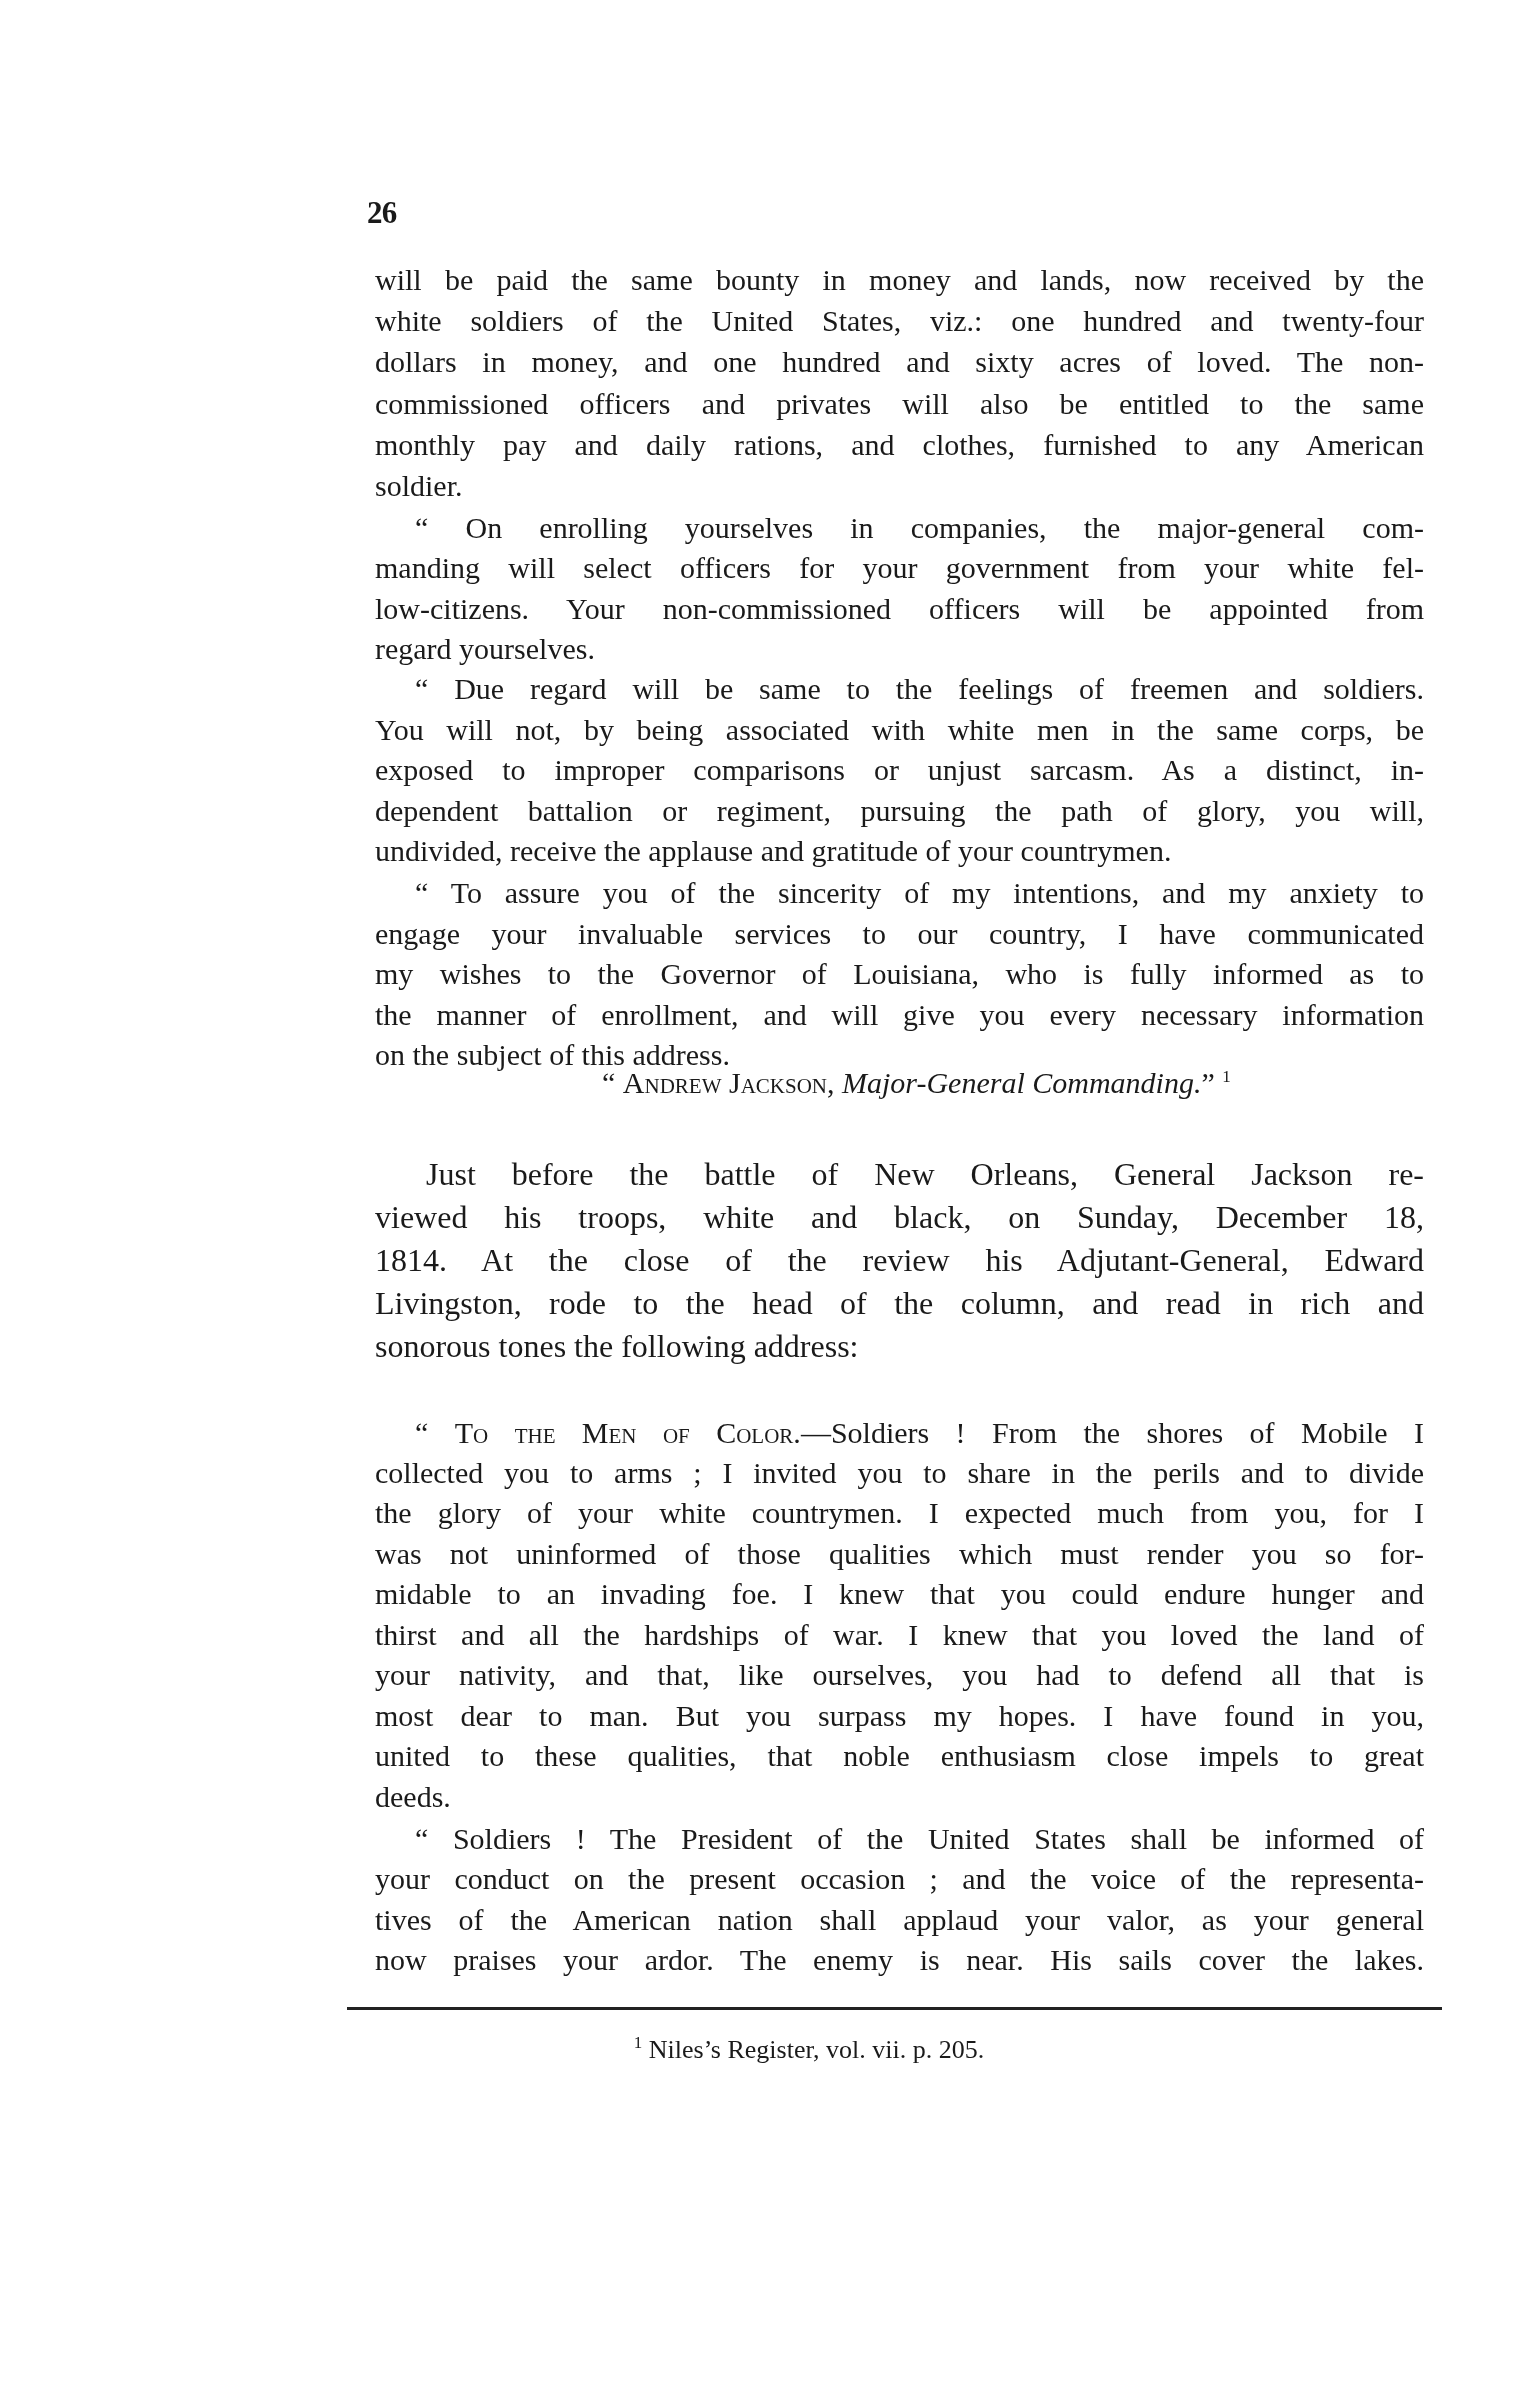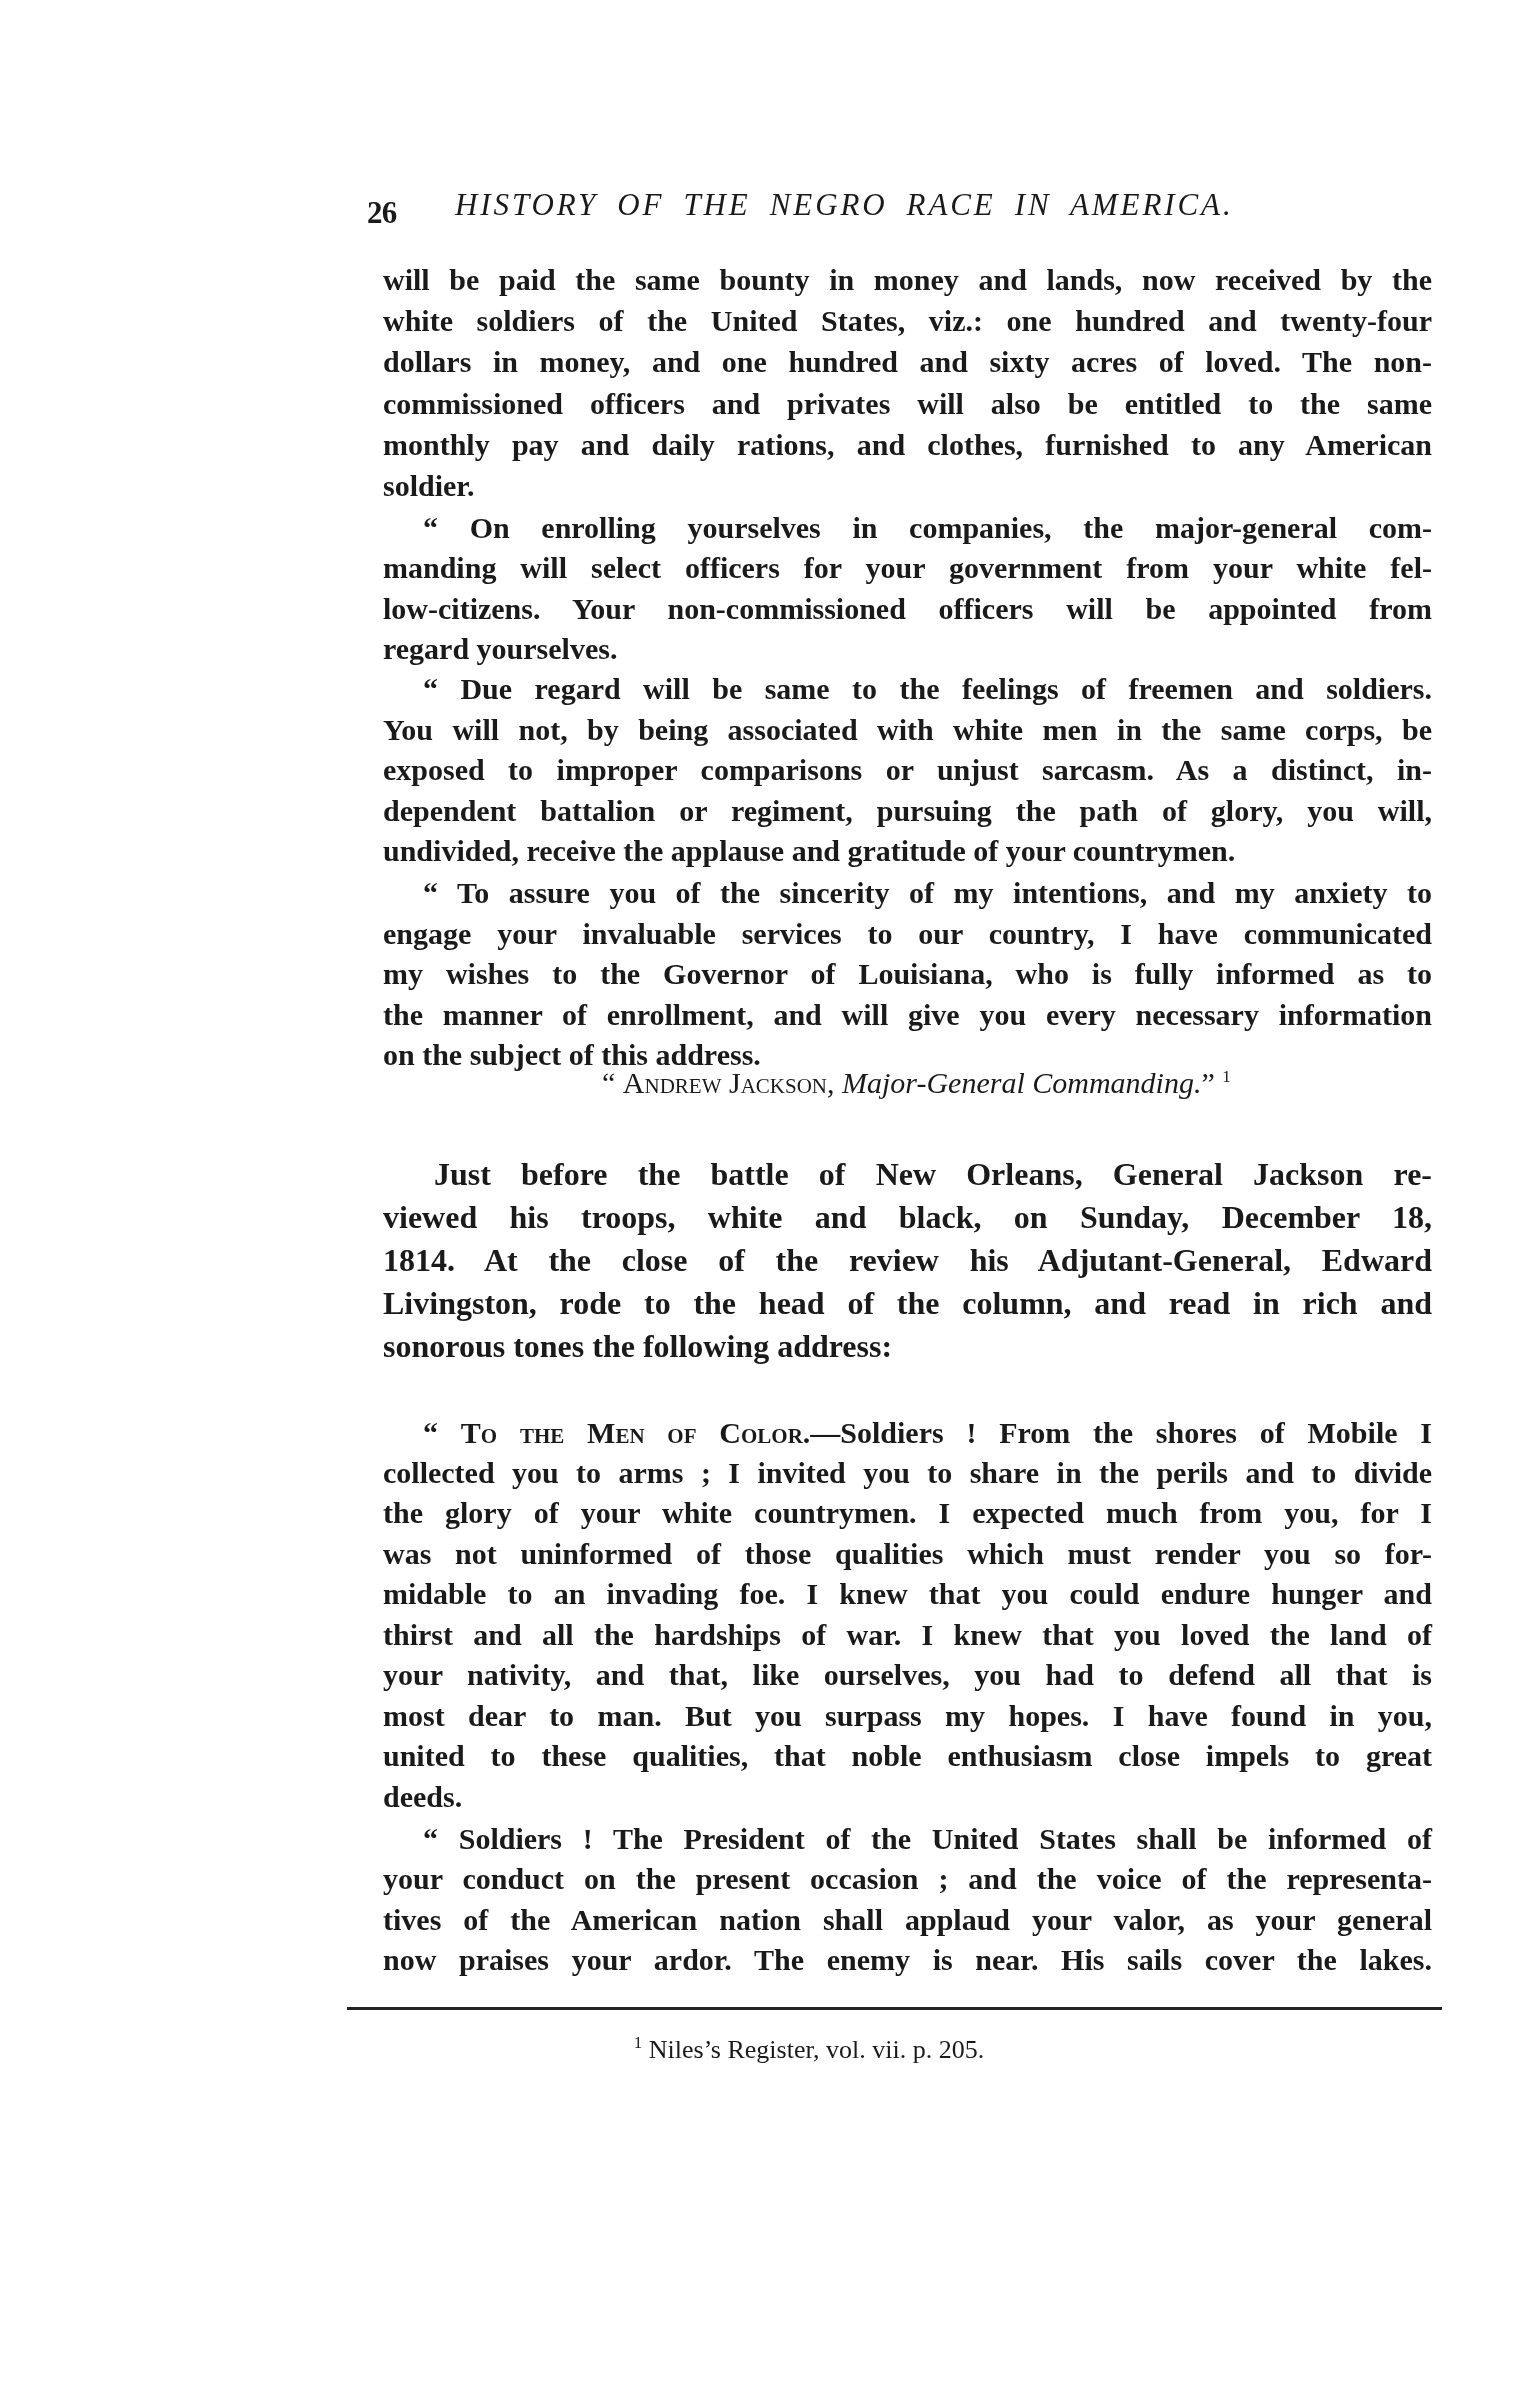--- a/index.html
+++ b/index.html
@@ -3,41 +3,40 @@
 <meta charset="utf-8">
 <style>
   html, body { margin: 0; padding: 0; background: #ffffff; }
   body { width: 1517px; height: 2401px; position: relative; overflow: hidden; color: #1a1a1a;
          font-family: "Liberation Serif", "DejaVu Serif", serif; }
   .page { position: absolute; left: 0; top: 0; width: 1517px; height: 2401px; }
   .header { position: absolute; left: 367px; top: 187px; width: 1070px; height: 42px; white-space: nowrap; }
   .page-num { position: absolute; left: 0; top: 8px; font-size: 31px; font-weight: bold; letter-spacing: -0.8px; }
   .running-title { position: absolute; left: 88px; top: 0; font-size: 31px; font-style: italic; letter-spacing: 2.9px; word-spacing: 8.4px; }
   .block { position: absolute; left: 375px; width: 1049px; }
-  .line { position: absolute; left: 8px; width: 1049px; white-space: nowrap; text-align: justify; text-align-last: justify; font-weight: bold; }
+  .line { position: absolute; left: 0; width: 1049px; white-space: nowrap; text-align: justify; text-align-last: justify; }
   .line.last { text-align-last: left; }
   .q .line { font-size: 30px; }
   .main .line { font-size: 32px; }
   .indent { padding-left: 40px; box-sizing: border-box; }
   .indent-big { padding-left: 51px; box-sizing: border-box; }
   .sc { font-variant: small-caps; }
   .it { font-style: italic; }
   .sig { position: absolute; left: 602px; top: 1066px; font-size: 30px; white-space: nowrap; }
   .sup { font-size: 17px; vertical-align: super; }
   .rule { position: absolute; left: 347px; top: 2007px; width: 1095px; height: 2.5px; background: #222; }
   .footnote { position: absolute; left: 0; width: 1517px; top: 2033px; text-align: center; font-size: 26px; padding-left: 101px; box-sizing: border-box; }
 </style>
 </head>
 <body>
 
 <div class="page">
 
   <div class="header">
     <span class="page-num">26</span>
-    <span class="running-title">HISTORY OF THE NEGRO RACE IN AMERICA.</span>
   </div>
 
   <div class="block q" style="top:0;">
     <div class="line" style="top:263px">will be paid the same bounty in money and lands, now received by the</div>
     <div class="line" style="top:304px">white soldiers of the United States, viz.: one hundred and twenty-four</div>
     <div class="line" style="top:345px">dollars in money, and one hundred and sixty acres of loved.  The non-</div>
     <div class="line" style="top:387px">commissioned officers and privates will also be entitled to the same</div>
     <div class="line" style="top:428px">monthly pay and daily rations, and clothes, furnished to any American</div>
     <div class="line last" style="top:469px">soldier.</div>
     <div class="line indent" style="top:511px">“ On enrolling yourselves in companies, the major-general com-</div>

